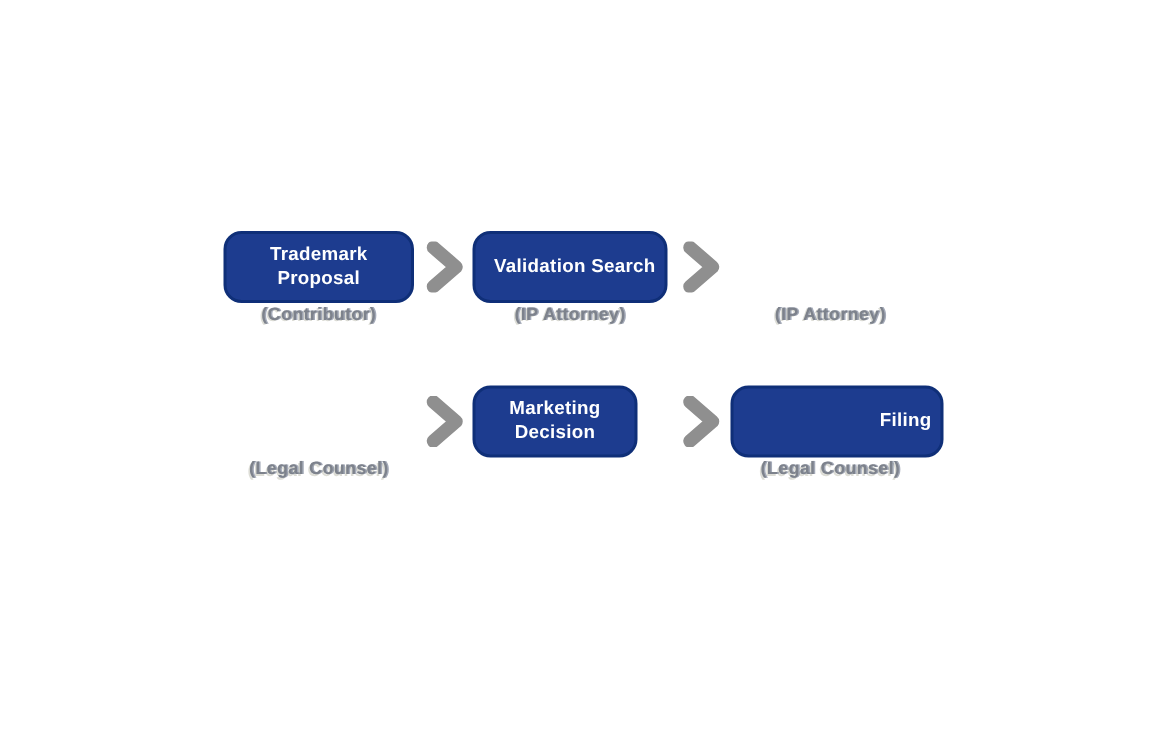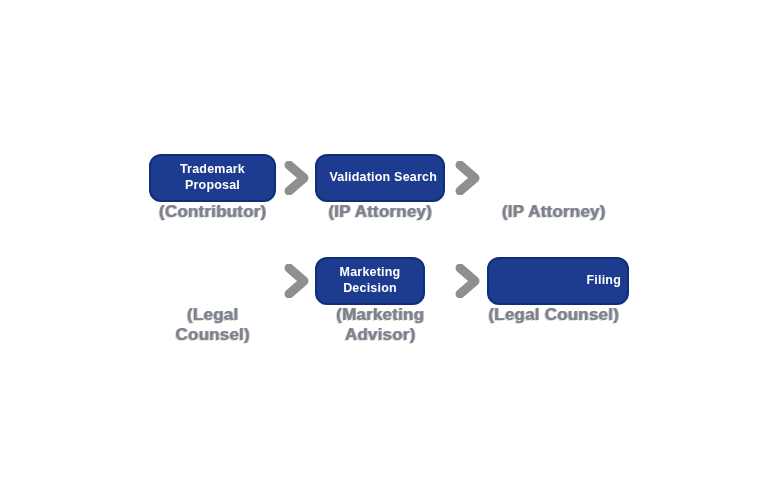--- a/index.html
+++ b/index.html
@@ -29,21 +29,21 @@
     line-height: 1.25;
     display: flex;
     align-items: center;
     justify-content: flex-end;
     text-align: center;
     padding: 2px 6px;
   }
   .step-subtitle {
     position: absolute;
     height: 18px;
-    font-size: 17px;
+    font-size: 12px;
     font-weight: bold;
     color: var(--subtitle-text, #7d828c);
     text-align: center;
     letter-spacing: 0.2px;
     
     text-shadow: 1px 0 0 rgba(90, 100, 125, 0.55), -1px 1px 0 rgba(120, 120, 90, 0.25);
     filter: blur(0.3px);
   }
   .chevron {
     position: absolute;
@@ -86,21 +86,20 @@
 
   <div class="chevron" style="left:284px; top:264px;">
     <svg viewBox="0 0 26 34" xmlns="http://www.w3.org/2000/svg">
       <path d="M5 4 L20 17 L5 30" fill="none" stroke="currentColor" stroke-width="9" stroke-linecap="round" stroke-linejoin="round"></path>
     </svg>
   </div>
 
   <div class="step-box" style="left:315px; top:257px; width:110px;">
     <span>Marketing Decision</span>
   </div>
-  <div class="step-subtitle" style="left:315px; top:305px; width:130px;">(Marketing Advisor)</div>
 
   <div class="chevron" style="left:455px; top:264px;">
     <svg viewBox="0 0 26 34" xmlns="http://www.w3.org/2000/svg">
       <path d="M5 4 L20 17 L5 30" fill="none" stroke="currentColor" stroke-width="9" stroke-linecap="round" stroke-linejoin="round"></path>
     </svg>
   </div>
 
   <div class="step-box" style="left:487px; top:257px; width:142px;">
     <span>Filing</span>
   </div>

